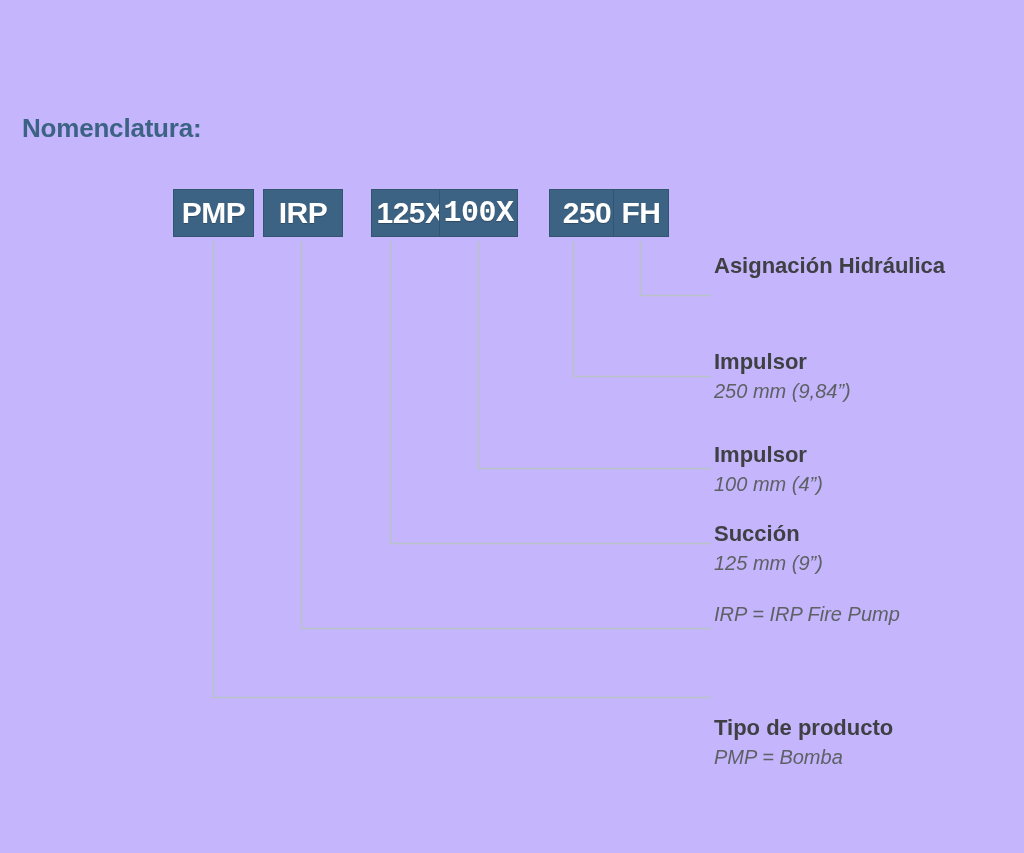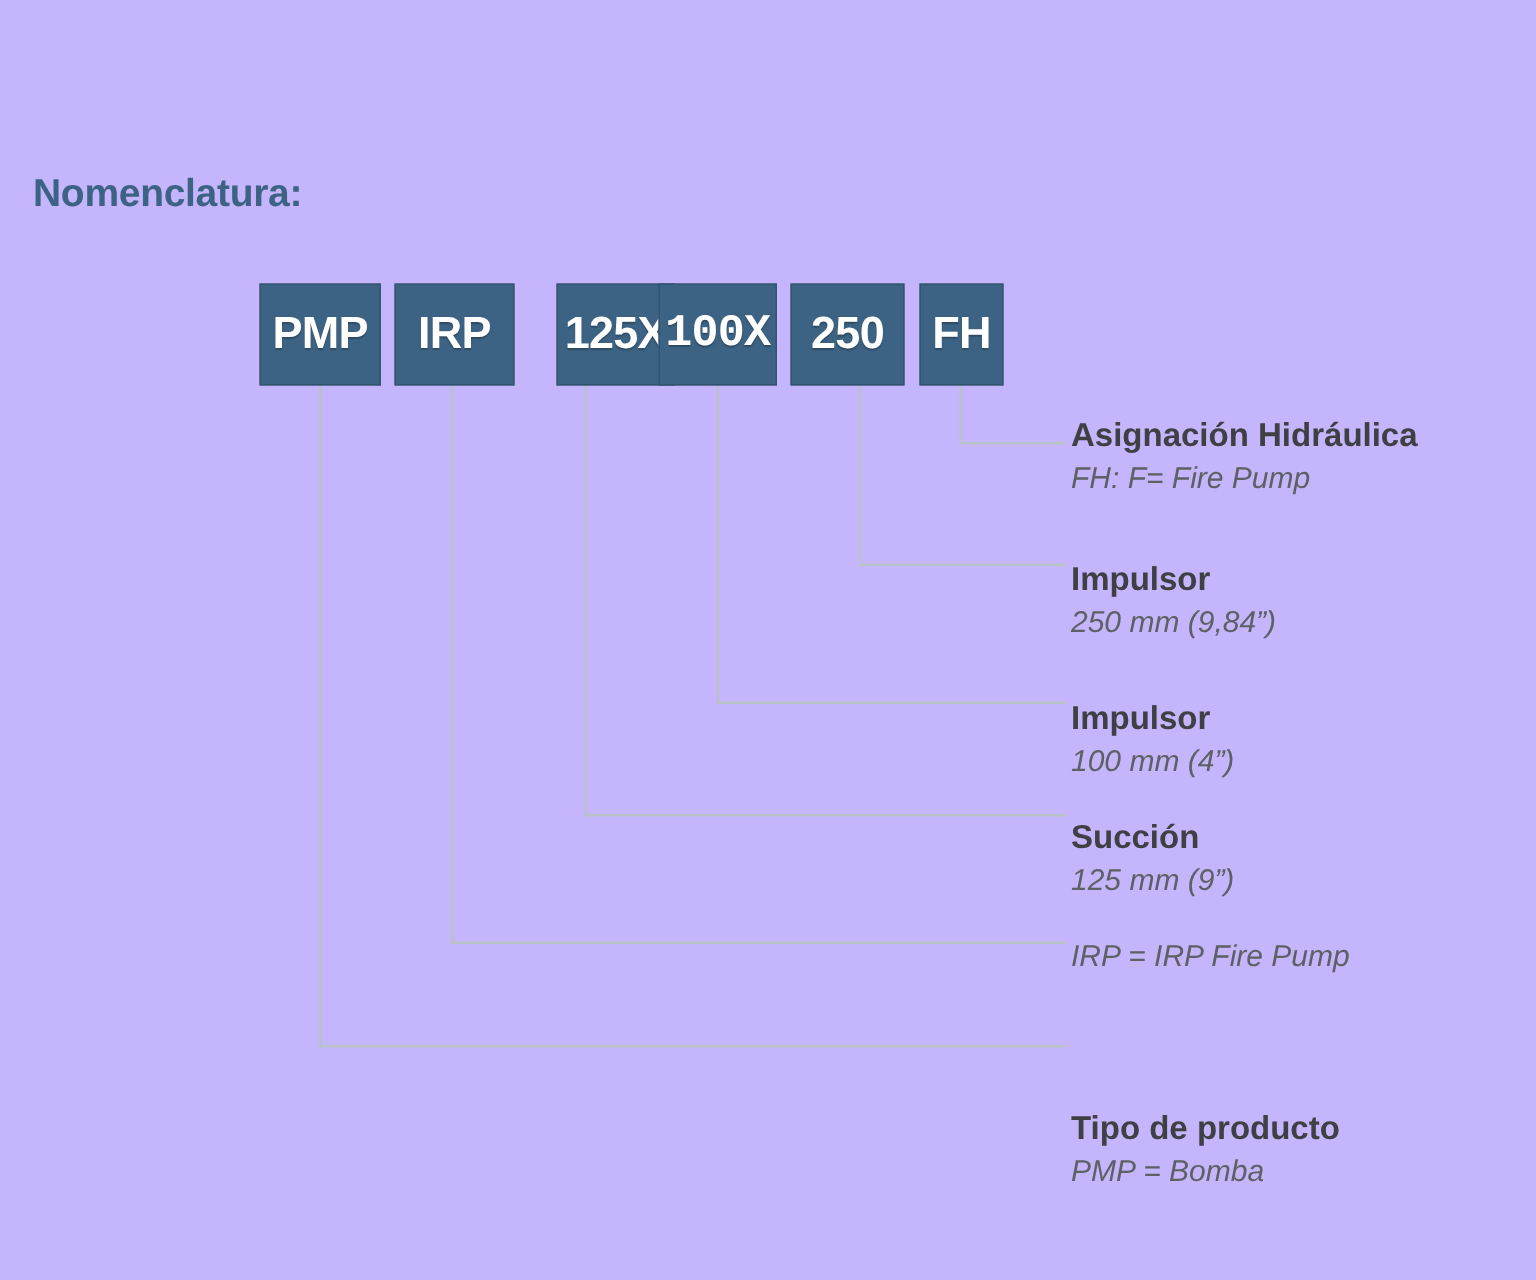--- a/index.html
+++ b/index.html
@@ -36,21 +36,21 @@
   
   .code-row {
     position: absolute;
     left: 0;
     top: 189px;
     height: 52px;
   }
   .code-block {
     position: absolute;
     top: 0;
-    height: 68px;
+    height: 48px;
     background: #3d6384;
     border: 1px solid #33556f;
     box-sizing: border-box;
     color: #ffffff;
     font-size: 30px;
     font-weight: bold;
     letter-spacing: -0.5px;
     display: flex;
     align-items: center;
     justify-content: center;
@@ -69,21 +69,20 @@
   #leaders path {
     fill: none;
     stroke: #b9c2c7;
     stroke-width: 1.6;
   }
 
   
   .label-group {
     position: absolute;
     left: 714px;
-    margin-top: 24px;
   }
   .label-title {
     font-size: 22px;
     font-weight: bold;
     color: #3f4043;
     white-space: nowrap;
     line-height: 1.15;
   }
   .label-sub {
     font-size: 20px;
@@ -108,27 +107,26 @@
     <path d="M 390.5 241 L 390.5 543.5 L 711 543.5"></path>
     <path d="M 301.5 241 L 301.5 628.5 L 711 628.5"></path>
     <path d="M 213.5 241 L 213.5 697.5 L 711 697.5"></path>
   </svg>
 
   <div class="code-row">
     <div class="code-block" style="left:173px;  width:81px;">PMP</div>
     <div class="code-block" style="left:263px;  width:80px;">IRP</div>
     <div class="code-block" style="left:371px;  width:79px;">125X</div>
     <div class="code-block" style="left:439px;  width:79px;font-family:Liberation Mono, monospace;">100X</div>
-    <div class="code-block" style="left:527px;  width:76px;">250</div>
+    <div class="code-block" style="left:549px;  width:76px;">250</div>
     <div class="code-block" style="left:613px;  width:56px;">FH</div>
   </div>
 
   <div class="label-group" style="top:253px;">
     <div class="label-title">Asignación Hidráulica</div>
-    <div class="label-sub">FH: F= Fire Pump</div>
   </div>
 
   <div class="label-group" style="top:349px;">
     <div class="label-title">Impulsor</div>
     <div class="label-sub">250 mm (9,84”)</div>
   </div>
 
   <div class="label-group" style="top:442px;">
     <div class="label-title">Impulsor</div>
     <div class="label-sub">100 mm (4”)</div>

